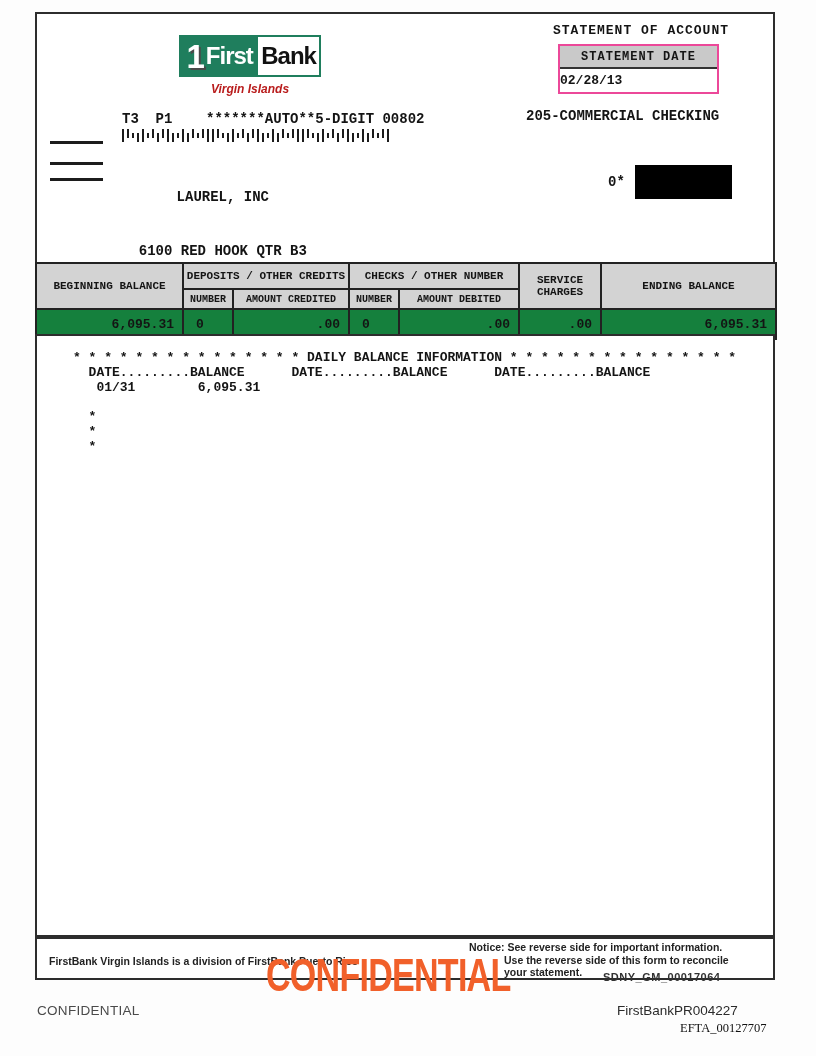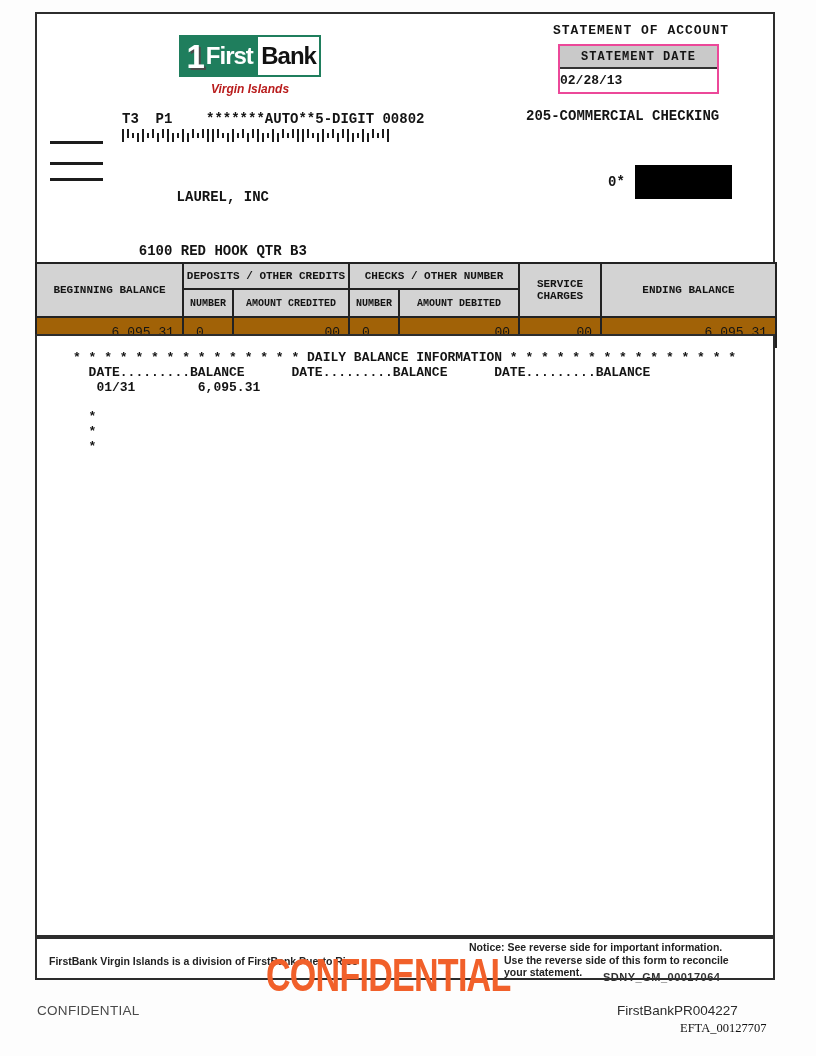--- a/index.html
+++ b/index.html
@@ -49,22 +49,22 @@
   .redaction   { position:absolute; left:598px; top:151px; width:97px; height:34px; background:#000; }
 
   
   .summary { position:absolute; top:250px; left:0; width:740px; }
   table { border-collapse:collapse; table-layout:fixed; width:740px; }
   th, td { border:2px solid #222; overflow:hidden; }
   th { background:#d3d3d3; font-weight:bold; text-align:center; }
   .th-main { font-size:11px; letter-spacing:0px; }
   .th-sub  { font-size:10px; }
   .tr-group th { height:26px; }
-  .tr-sub th   { height:28px; }
-  tbody td { background:#a16207; height:30px; font-size:13px; font-weight:normal; }
+  .tr-sub th   { height:20px; }
+  tbody td { background:#15803d; height:30px; font-size:13px; font-weight:bold; }
   .td-amt { text-align:right; padding-right:8px; }
   .td-num { text-align:left;  padding-left:12px; }
 
   
   .daily { position:absolute; left:36px; top:14px; font-size:13px; font-weight:bold; line-height:15px; }
   .daily div { white-space:pre; }
   .daily .gap { height:14px; }
 
   
   .division-note { position:absolute; left:12px; top:16px; font-family:"Liberation Sans",sans-serif;

